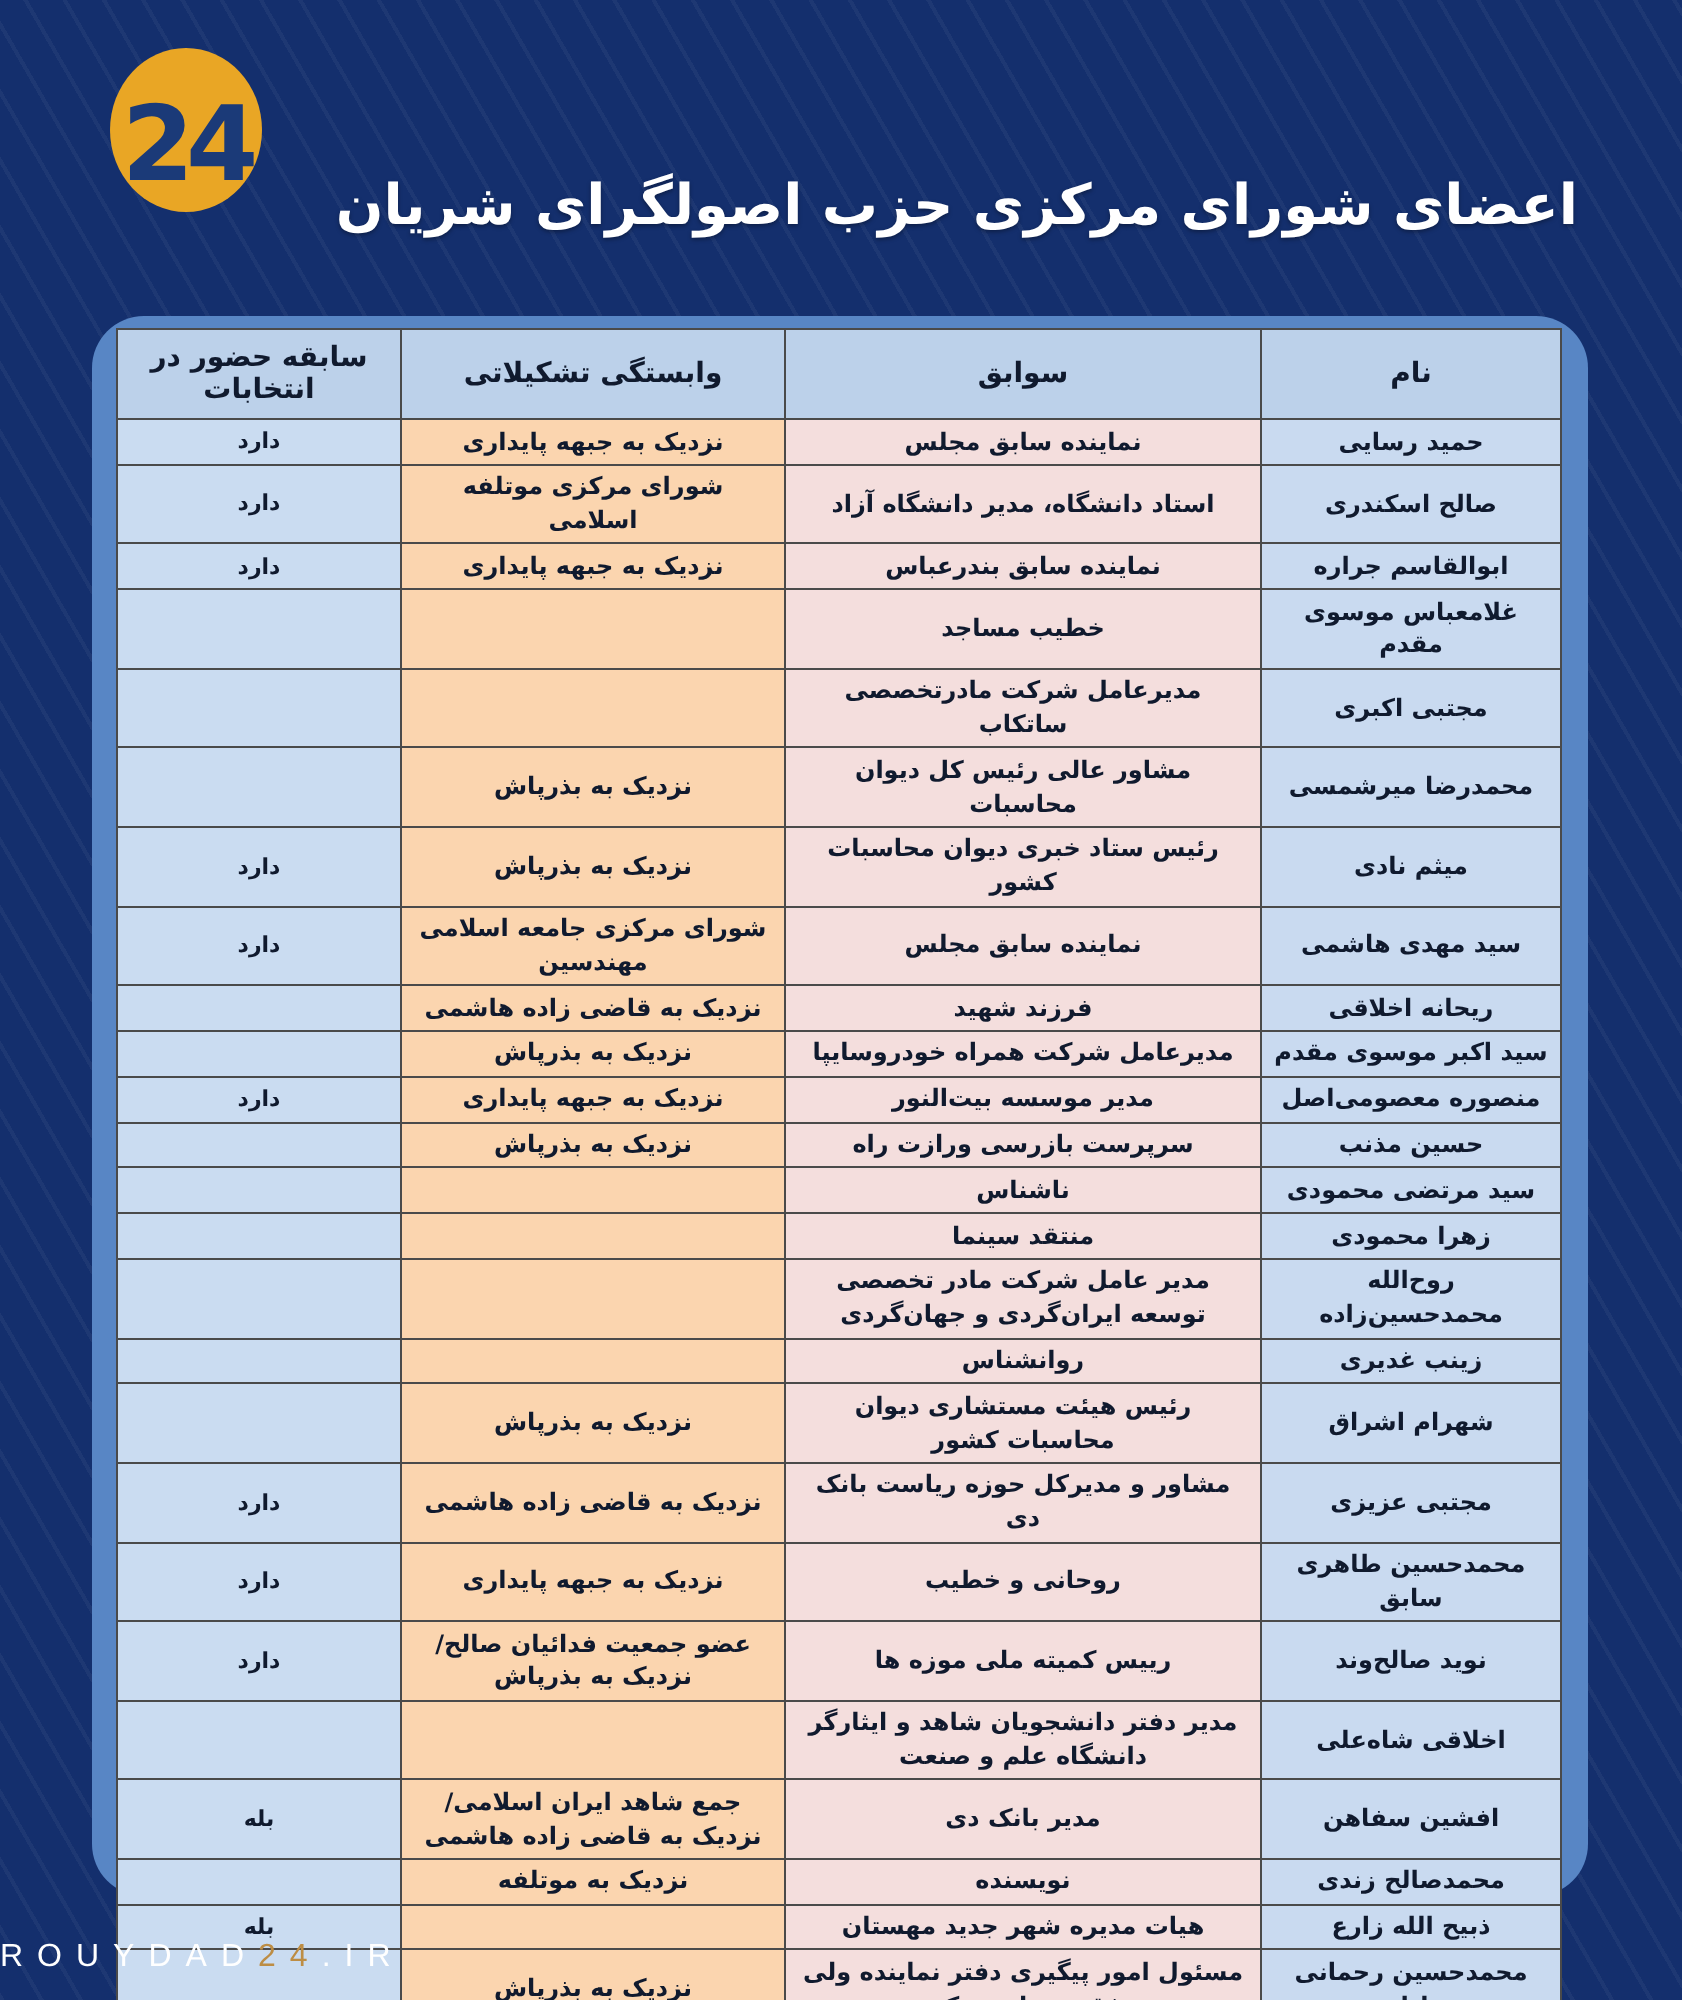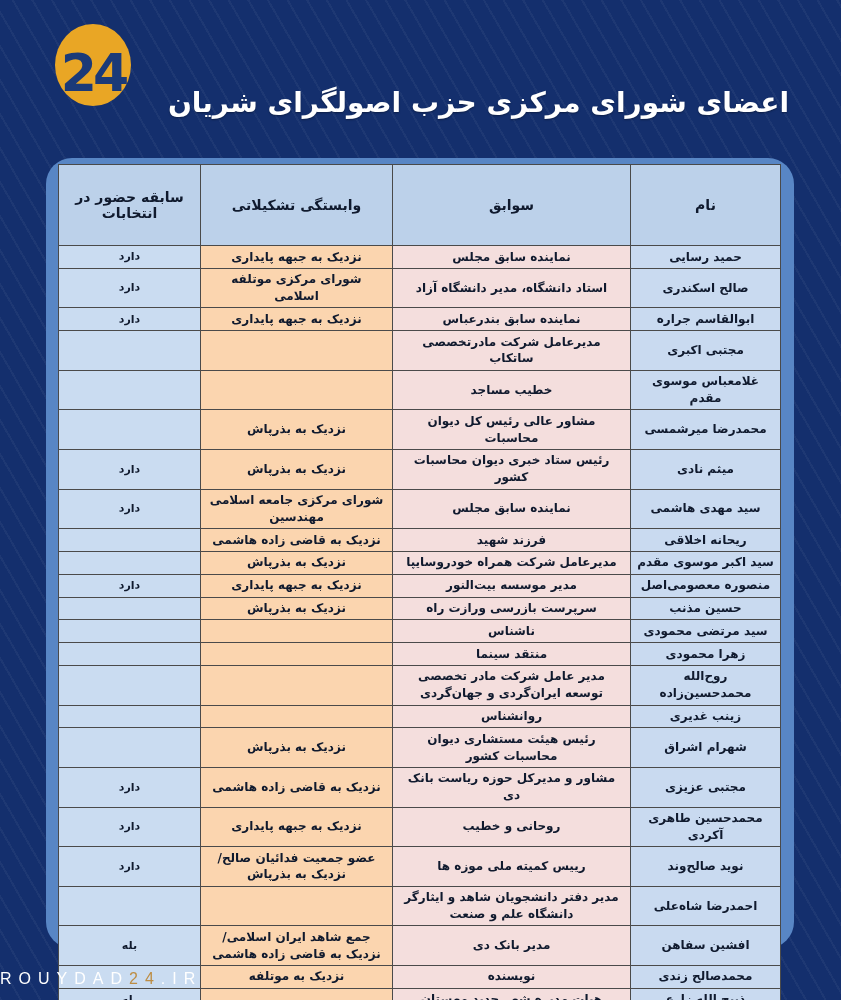--- a/index.html
+++ b/index.html
@@ -58,21 +58,21 @@
     background:#ffffff;
   }
   th,td{
     border:1px solid var(--border);
     text-align:center; vertical-align:middle;
     color:var(--text);
     font-weight:bold;
   }
   th{
     background:var(--header-cell);
-    font-size:14px; padding:24px 4px;
+    font-size:14px; padding:6px 4px;
   }
   td{
     font-size:12px; padding:2.5px 6px; line-height:1.4;
   }
   td.c0{ background:var(--name-cell); width:150px;margin-left:24px; }
   td.c1{ background:var(--record-cell); width:238px; }
   td.c2{ background:var(--affiliation-cell); width:192px;text-align:center; }
   td.c3{ background:var(--election-cell); width:142px; font-size:11px; }
   th.h0{ width:150px; } th.h1{ width:238px; } th.h2{ width:192px; } th.h3{ width:142px; }
   .footer{
@@ -116,28 +116,28 @@
             <td class="c2">شورای مرکزی موتلفه اسلامی</td>
             <td class="c3">دارد</td>
           </tr>
           <tr>
             <td class="c0">ابوالقاسم جراره</td>
             <td class="c1">نماینده سابق بندرعباس</td>
             <td class="c2">نزدیک به جبهه پایداری</td>
             <td class="c3">دارد</td>
           </tr>
           <tr>
+            <td class="c0">غلامعباس موسوی مقدم</td>
+            <td class="c1">خطیب مساجد</td>
+            <td class="c2"></td>
+            <td class="c3"></td>
+          </tr>
+          <tr>
             <td class="c0">مجتبی اکبری</td>
             <td class="c1">مدیرعامل شرکت مادرتخصصی ساتکاب</td>
-            <td class="c2"></td>
-            <td class="c3"></td>
-          </tr>
-          <tr>
-            <td class="c0">غلامعباس موسوی مقدم</td>
-            <td class="c1">خطیب مساجد</td>
             <td class="c2"></td>
             <td class="c3"></td>
           </tr>
           <tr>
             <td class="c0">محمدرضا میرشمسی</td>
             <td class="c1">مشاور عالی رئیس کل دیوان محاسبات</td>
             <td class="c2">نزدیک به بذرپاش</td>
             <td class="c3"></td>
           </tr>
           <tr>
@@ -206,33 +206,33 @@
             <td class="c2">نزدیک به بذرپاش</td>
             <td class="c3"></td>
           </tr>
           <tr>
             <td class="c0">مجتبی عزیزی</td>
             <td class="c1">مشاور و مدیرکل حوزه ریاست بانک دی</td>
             <td class="c2">نزدیک به قاضی زاده هاشمی</td>
             <td class="c3">دارد</td>
           </tr>
           <tr>
-            <td class="c0">محمدحسین طاهری آکردی</td>
+            <td class="c0">محمدحسین طاهری سابق</td>
             <td class="c1">روحانی و خطیب</td>
             <td class="c2">نزدیک به جبهه پایداری</td>
             <td class="c3">دارد</td>
           </tr>
           <tr>
             <td class="c0">نوید صالح‌وند</td>
             <td class="c1">رییس کمیته ملی موزه ها</td>
             <td class="c2">عضو جمعیت فدائیان صالح/ نزدیک به بذرپاش</td>
             <td class="c3">دارد</td>
           </tr>
           <tr>
-            <td class="c0">احمدرضا شاه‌علی</td>
+            <td class="c0">اخلاقی شاه‌علی</td>
             <td class="c1">مدیر دفتر دانشجویان شاهد و ایثارگر دانشگاه علم و صنعت</td>
             <td class="c2"></td>
             <td class="c3"></td>
           </tr>
           <tr>
             <td class="c0">افشین سفاهن</td>
             <td class="c1">مدیر بانک دی</td>
             <td class="c2">جمع شاهد ایران اسلامی/ نزدیک به قاضی زاده هاشمی</td>
             <td class="c3">بله</td>
           </tr>

